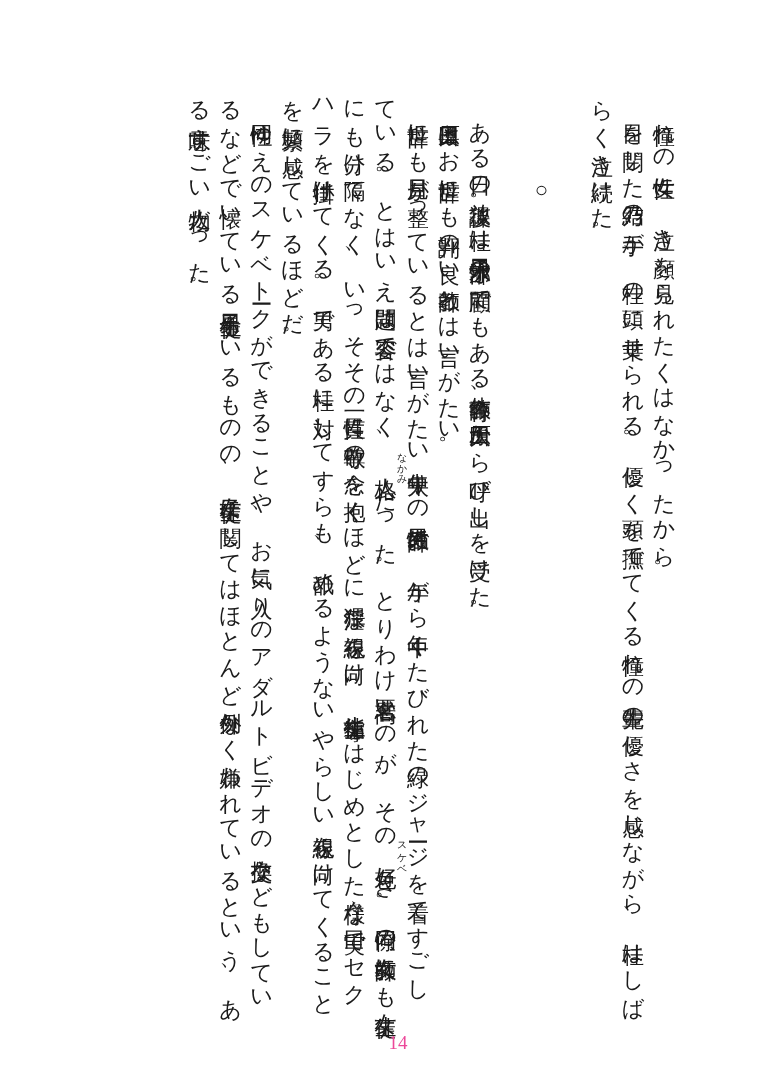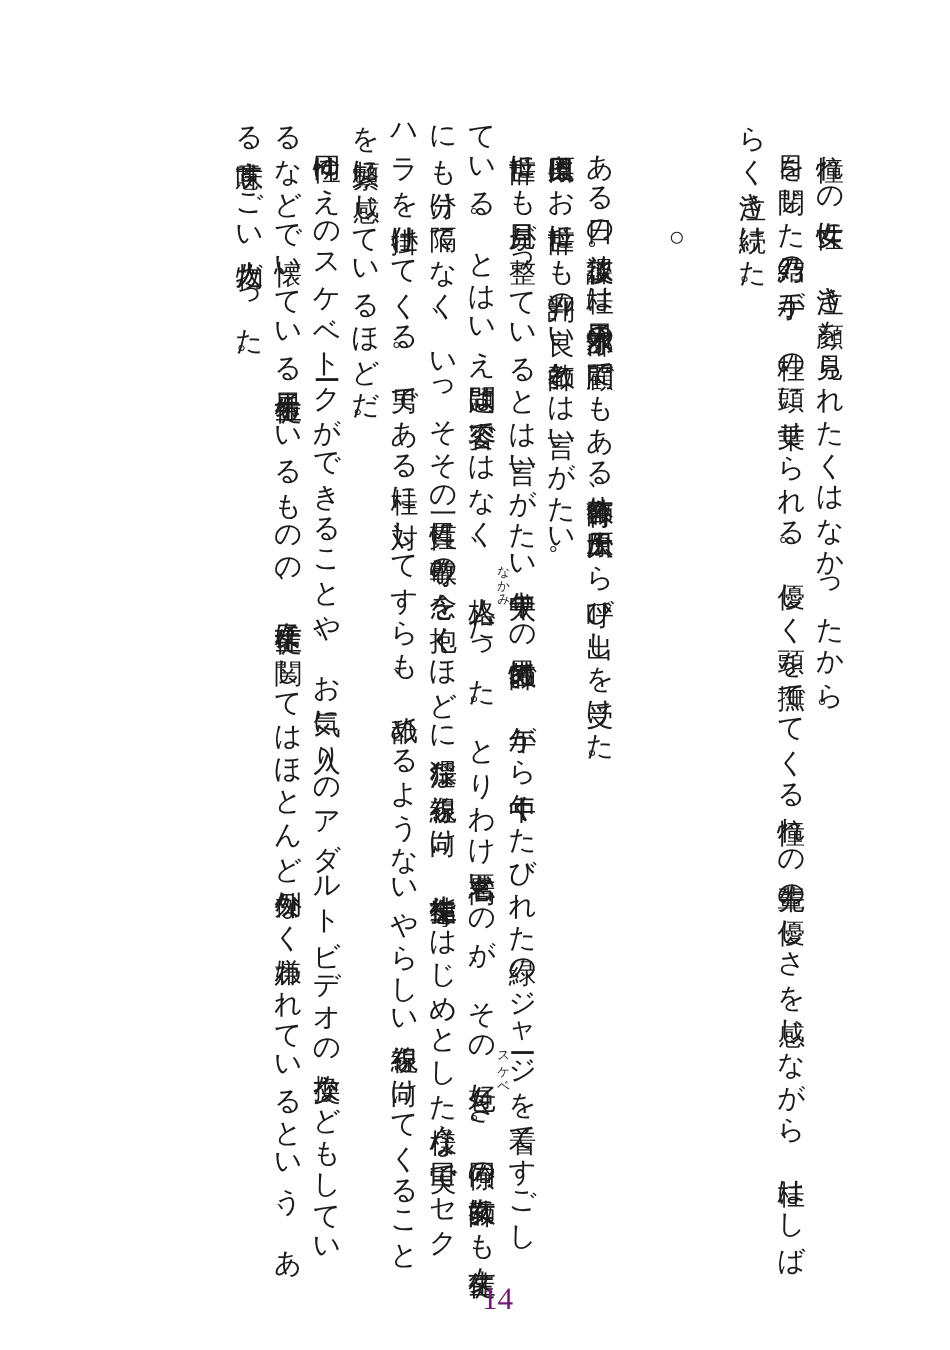--- a/index.html
+++ b/index.html
@@ -49,22 +49,22 @@
   }
   .page-number {
     position: absolute;
     bottom: 26px;
     left: 0;
     width: 100%;
     box-sizing: border-box;
     padding-left: 36px;
     text-align: center;
     font-family: "Liberation Serif", "DejaVu Serif", serif;
-    font-size: 25px;
-    color: #701a75;
+    font-size: 19px;
+    color: #ec4899;
   }
 </style>
 </head>
 <body>
 
 <div class="page">
   <div class="text-flow" id="text-flow">
       <p class="para">憧れの女性に、泣き顔を見られたくはなかったから。</p>
       <p class="para">目を閉じた結乃の手が、桂の頭に乗せられる。優しく頭を撫でてくる憧れの先輩の優しさを感じながら、桂はしばらく泣き続けた。</p>
       <p class="scene-break">○</p>

